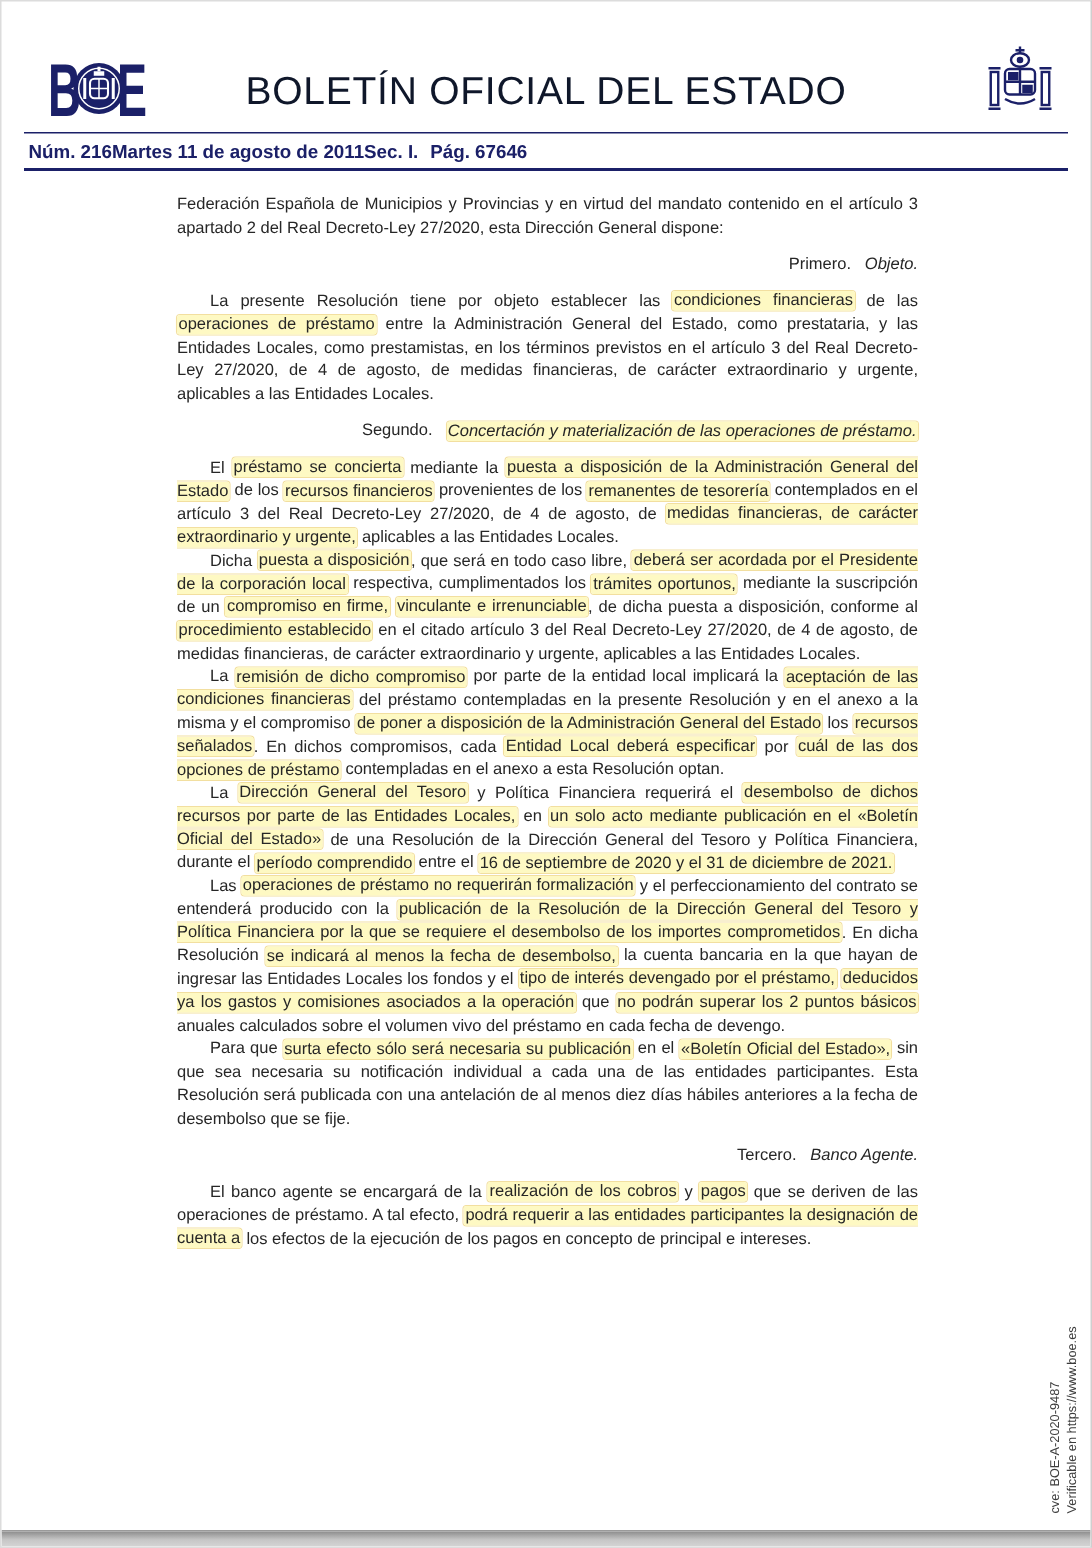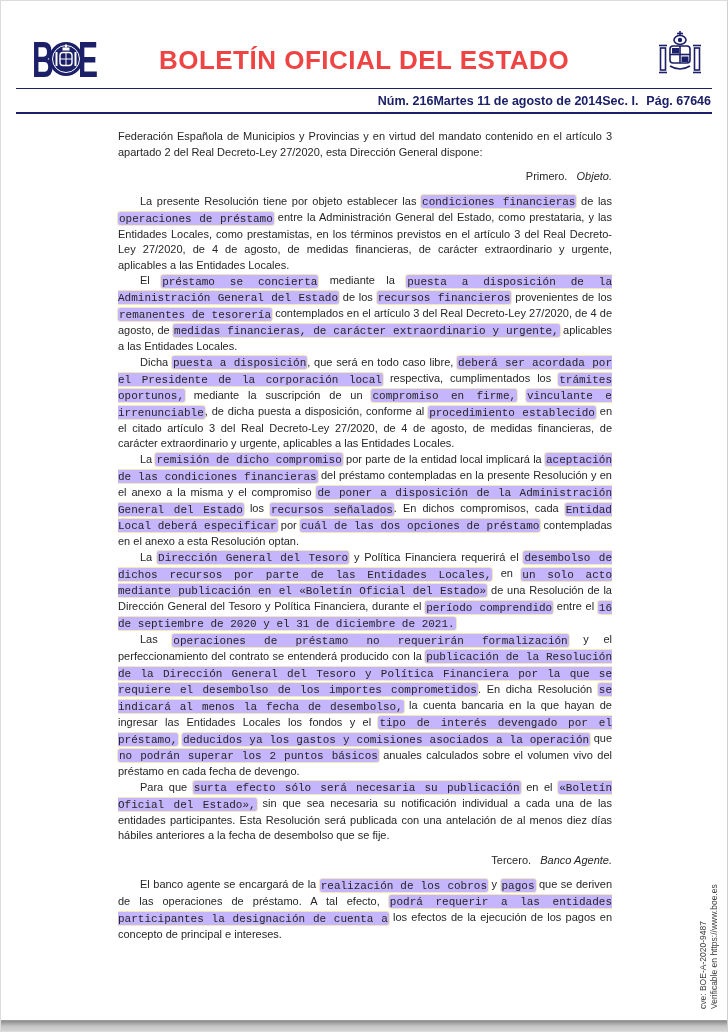--- a/index.html
+++ b/index.html
@@ -6,46 +6,45 @@
   .page {
     position:relative; width:728px; height:1032px; overflow:hidden;
     background:#ffffff; box-sizing:border-box;
     border:1px solid #dcdcdc; border-right-color:#cfcfcf;
     font-family:"Liberation Sans", sans-serif;
   }
   
   .logo { position:absolute; left:33px; top:35px; }
   .page-title {
     position:absolute; top:44px; left:110px; right:110px; text-align:center;
-    font-size:26px; font-weight:bold; color:#ef4444; letter-spacing:0.5px;
+    font-size:26px; font-weight:normal; color:#0f172a; letter-spacing:0.5px;
     white-space:nowrap;
   }
   .arms { position:absolute; right:24px; top:27px; }
   .rule-thin { position:absolute; top:87px; left:15px; right:15px; height:1px; background:#1b2068; }
   .rule-thick { position:absolute; top:111px; left:15px; right:15px; height:2px; background:#1b2068; }
   .meta-row {
     position:absolute; top:89px; left:18px; right:16px; height:22px;
-    display:flex; align-items:center; justify-content:flex-end;
-    font-size:12.5px; font-weight:bold; color:#1b2068;margin-left:40px;
+    display:flex; align-items:center; justify-content:flex-start;
+    font-size:12.5px; font-weight:bold; color:#1b2068;
   }
   .meta-right { display:flex; gap:8px; }
   
   .doc {
     position:absolute; left:117px; top:128px; width:494px;
     font-size:11px; line-height:15.5px; color:#262626;
     text-align:justify;
   }
   .doc p { margin:0; }
   .doc p.heading { margin:9px 0 9px 0; text-align:right; }
   .doc p.indent { text-indent:22px; }
   .it { font-style:italic; }
   mark {
-    background:#c4b5fd; color:inherit; padding:0.5px 1px; border-radius:2px;
+    background:#fef9c3; color:inherit; padding:0.5px 1px; border-radius:2px;
     box-shadow:0 0 0 0.7px #f2dfa0;
-    font-family:Liberation Mono, monospace;
   }
   
   .margin-note {
     position:absolute; left:718px; bottom:22px; width:250px; height:21px;
     transform:rotate(-90deg); transform-origin:0 100%;
     font-size:8.5px; line-height:10.5px; color:#3c3c3c; text-align:left;
     white-space:nowrap;
   }
   
   .bottom-bar {
@@ -99,33 +98,34 @@
         <rect x="24.5" y="28.5" width="7" height="5.5"></rect>
         <circle cx="23" cy="12" r="2.2"></circle>
       </g>
     </svg>
   </div>
 
   <div class="rule-thin"></div>
 
   <div class="meta-row">
     <span>Núm. 216</span>
-    <span>Martes 11 de agosto de 2014</span>
+    <span>Martes 11 de agosto de 2011</span>
     <span class="meta-right">
       <span>Sec. I.</span>
       <span>Pág. 67646</span>
     </span>
   </div>
 
   <div class="rule-thick"></div>
 
   <div class="doc">
       <p class="body"><span>Federación Española de Municipios y Provincias y en virtud del mandato contenido en el artículo 3 apartado 2 del Real Decreto-Ley 27/2020, esta Dirección General dispone:</span></p>
       <p class="heading"><span>Primero.&nbsp;&nbsp;&nbsp;</span><span class="it">Objeto.</span></p>
       <p class="body indent"><span>La presente Resolución tiene por objeto establecer las </span><mark>condiciones financieras</mark><span> de las </span><mark>operaciones de préstamo</mark><span> entre la Administración General del Estado, como prestataria, y las Entidades Locales, como prestamistas, en los términos previstos en el artículo 3 del Real Decreto-Ley 27/2020, de 4 de agosto, de medidas financieras, de carácter extraordinario y urgente, aplicables a las Entidades Locales.</span></p>
+      <p class="heading"><span>Segundo.&nbsp;&nbsp;&nbsp;</span><mark class="it">Concertación y materialización de las operaciones de préstamo.</mark></p>
       <p class="body indent"><span>El </span><mark>préstamo se concierta</mark><span> mediante la </span><mark>puesta a disposición de la Administración General del Estado</mark><span> de los </span><mark>recursos financieros</mark><span> provenientes de los </span><mark>remanentes de tesorería</mark><span> contemplados en el artículo 3 del Real Decreto-Ley 27/2020, de 4 de agosto, de </span><mark>medidas financieras, de carácter extraordinario y urgente,</mark><span> aplicables a las Entidades Locales.</span></p>
       <p class="body indent"><span>Dicha </span><mark>puesta a disposición</mark><span>, que será en todo caso libre, </span><mark>deberá ser acordada por el Presidente de la corporación local</mark><span> respectiva, cumplimentados los </span><mark>trámites oportunos,</mark><span> mediante la suscripción de un </span><mark>compromiso en firme,</mark><span> </span><mark>vinculante e irrenunciable</mark><span>, de dicha puesta a disposición, conforme al </span><mark>procedimiento establecido</mark><span> en el citado artículo 3 del Real Decreto-Ley 27/2020, de 4 de agosto, de medidas financieras, de carácter extraordinario y urgente, aplicables a las Entidades Locales.</span></p>
       <p class="body indent"><span>La </span><mark>remisión de dicho compromiso</mark><span> por parte de la entidad local implicará la </span><mark>aceptación de las condiciones financieras</mark><span> del préstamo contempladas en la presente Resolución y en el anexo a la misma y el compromiso </span><mark>de poner a disposición de la Administración General del Estado</mark><span> los </span><mark>recursos señalados</mark><span>. En dichos compromisos, cada </span><mark>Entidad Local deberá especificar</mark><span> por </span><mark>cuál de las dos opciones de préstamo</mark><span> contempladas en el anexo a esta Resolución optan.</span></p>
       <p class="body indent"><span>La </span><mark>Dirección General del Tesoro</mark><span> y Política Financiera requerirá el </span><mark>desembolso de dichos recursos por parte de las Entidades Locales,</mark><span> en </span><mark>un solo acto mediante publicación en el «Boletín Oficial del Estado»</mark><span> de una Resolución de la Dirección General del Tesoro y Política Financiera, durante el </span><mark>período comprendido</mark><span> entre el </span><mark>16 de septiembre de 2020 y el 31 de diciembre de 2021.</mark></p>
       <p class="body indent"><span>Las </span><mark>operaciones de préstamo no requerirán formalización</mark><span> y el perfeccionamiento del contrato se entenderá producido con la </span><mark>publicación de la Resolución de la Dirección General del Tesoro y Política Financiera por la que se requiere el desembolso de los importes comprometidos</mark><span>. En dicha Resolución </span><mark>se indicará al menos la fecha de desembolso,</mark><span> la cuenta bancaria en la que hayan de ingresar las Entidades Locales los fondos y el </span><mark>tipo de interés devengado por el préstamo,</mark><span> </span><mark>deducidos ya los gastos y comisiones asociados a la operación</mark><span> que </span><mark>no podrán superar los 2 puntos básicos</mark><span> anuales calculados sobre el volumen vivo del préstamo en cada fecha de devengo.</span></p>
       <p class="body indent"><span>Para que </span><mark>surta efecto sólo será necesaria su publicación</mark><span> en el </span><mark>«Boletín Oficial del Estado»,</mark><span> sin que sea necesaria su notificación individual a cada una de las entidades participantes. Esta Resolución será publicada con una antelación de al menos diez días hábiles anteriores a la fecha de desembolso que se fije.</span></p>
       <p class="heading"><span>Tercero.&nbsp;&nbsp;&nbsp;</span><span class="it">Banco Agente.</span></p>
       <p class="body indent"><span>El banco agente se encargará de la </span><mark>realización de los cobros</mark><span> y </span><mark>pagos</mark><span> que se deriven de las operaciones de préstamo. A tal efecto, </span><mark>podrá requerir a las entidades participantes la designación de cuenta a</mark><span> los efectos de la ejecución de los pagos en concepto de principal e intereses.</span></p>
     </div>
 

